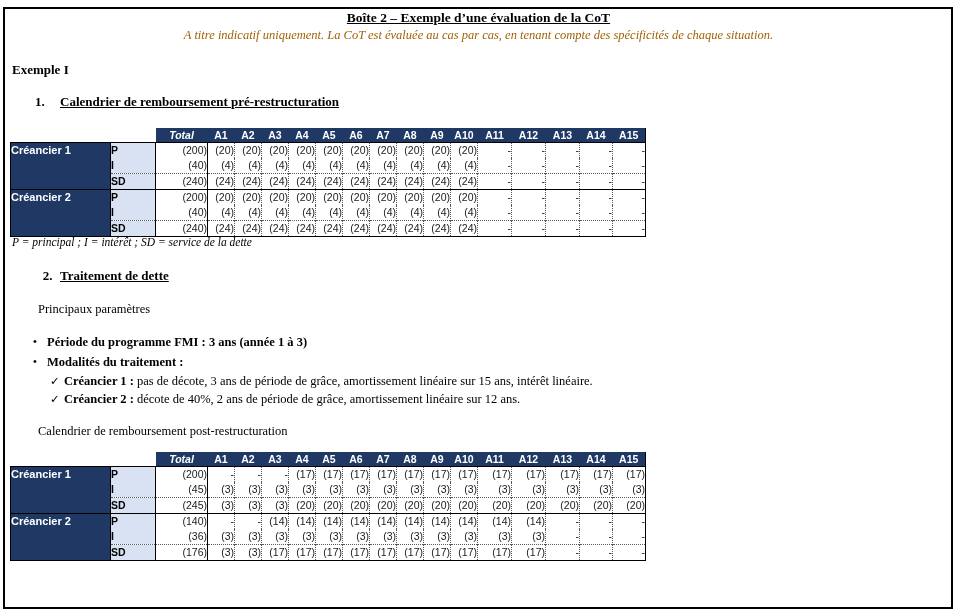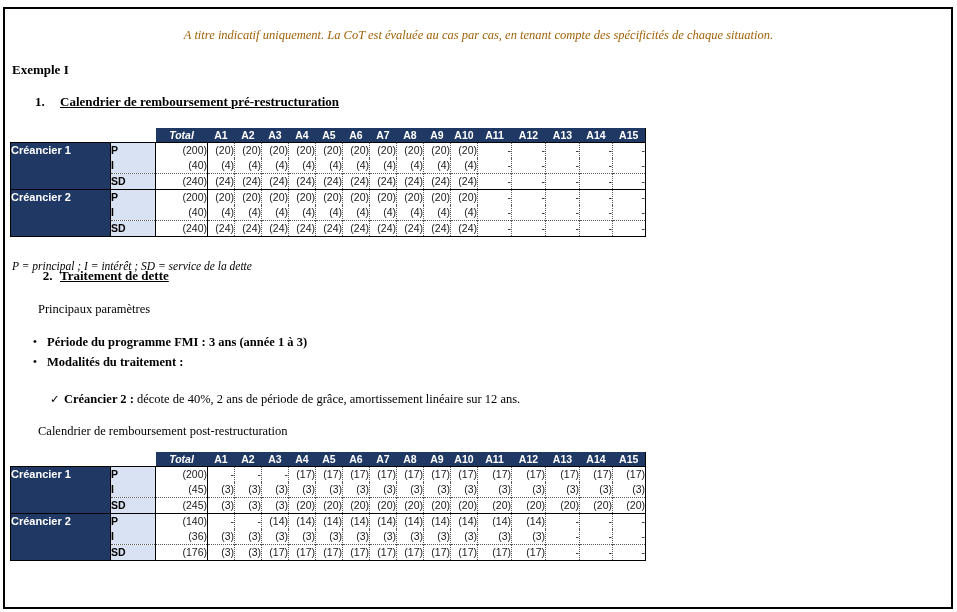--- a/index.html
+++ b/index.html
@@ -33,21 +33,21 @@
     position: absolute; top: 62px; left: 12px;
     font-size: 13px; font-weight: bold;
   }
   .numbered { position: absolute; font-size: 13px; font-weight: bold; }
   .numbered .num { display: inline-block; width: 25px; }
   .numbered .txt { text-decoration: underline; }
   .item1 { top: 94px; left: 35px; }
   .item2 { top: 268px; left: 35px; text-align: center; }
   .footnote {
     position: absolute; top: 236px; left: 12px;
-    font-size: 11.5px; font-style: italic; margin-top: 24px;
+    font-size: 11.5px; font-style: italic;
   }
   .sub-heading {
     position: absolute; left: 38px;
     font-size: 12.5px; font-weight: normal;
   }
   .params-heading { top: 302px; }
   .post-heading { top: 424px; }
   .bullet-line { position: absolute; left: 33px; font-size: 12.5px; font-weight: bold; }
   .bullet-line .bullet { display: inline-block; width: 14px; font-size: 11px; vertical-align: 1px; }
   .bullet1 { top: 335px; }
@@ -94,20 +94,23 @@
   tr.grp-first td { border-top: 1px solid #000; }
   tr.row-sd td { border-top: 1px dotted #595959; }
   tr.last-row td { border-bottom: 1px solid #000; }
 </style>
 </head>
 <body>
 
 <div class="page" style="--navy: #1F3864; --lavender: #D9E2F3;">
   <div class="frame"></div>
 
+  <div class="title">
+    <span>Boîte 2 – Exemple d’une évaluation de la CoT</span>
+  </div>
   <div class="subtitle">A titre indicatif uniquement. La CoT est évaluée au cas par cas, en tenant compte des spécificités de chaque situation.</div>
 
   <div class="example-heading">Exemple I</div>
 
   <div class="numbered item1">
     <span class="num">1.</span><span class="txt">Calendrier de remboursement pré-restructuration</span>
   </div>
 
   <div class="sched-wrap t-pre" id="table-pre">
       <table class="sched">
@@ -282,20 +285,23 @@
 
   <div class="sub-heading params-heading">Principaux paramètres</div>
 
   <div class="bullet-line bullet1">
     <span class="bullet">•</span><span>Période du programme FMI : 3 ans (année 1 à 3)</span>
   </div>
   <div class="bullet-line bullet2">
     <span class="bullet">•</span><span>Modalités du traitement :</span>
   </div>
 
+  <div class="check-line check1">
+    <span class="check">✓</span><span class="lbl">Créancier 1 :</span><span> pas de décote, 3 ans de période de grâce, amortissement linéaire sur 15 ans, intérêt linéaire.</span>
+  </div>
   <div class="check-line check2">
     <span class="check">✓</span><span class="lbl">Créancier 2 :</span><span> décote de 40%, 2 ans de période de grâce, amortissement linéaire sur 12 ans.</span>
   </div>
 
   <div class="sub-heading post-heading">Calendrier de remboursement post-restructuration</div>
 
   <div class="sched-wrap t-post" id="table-post">
       <table class="sched">
         <colgroup>
           <col style="width: 100px;">

